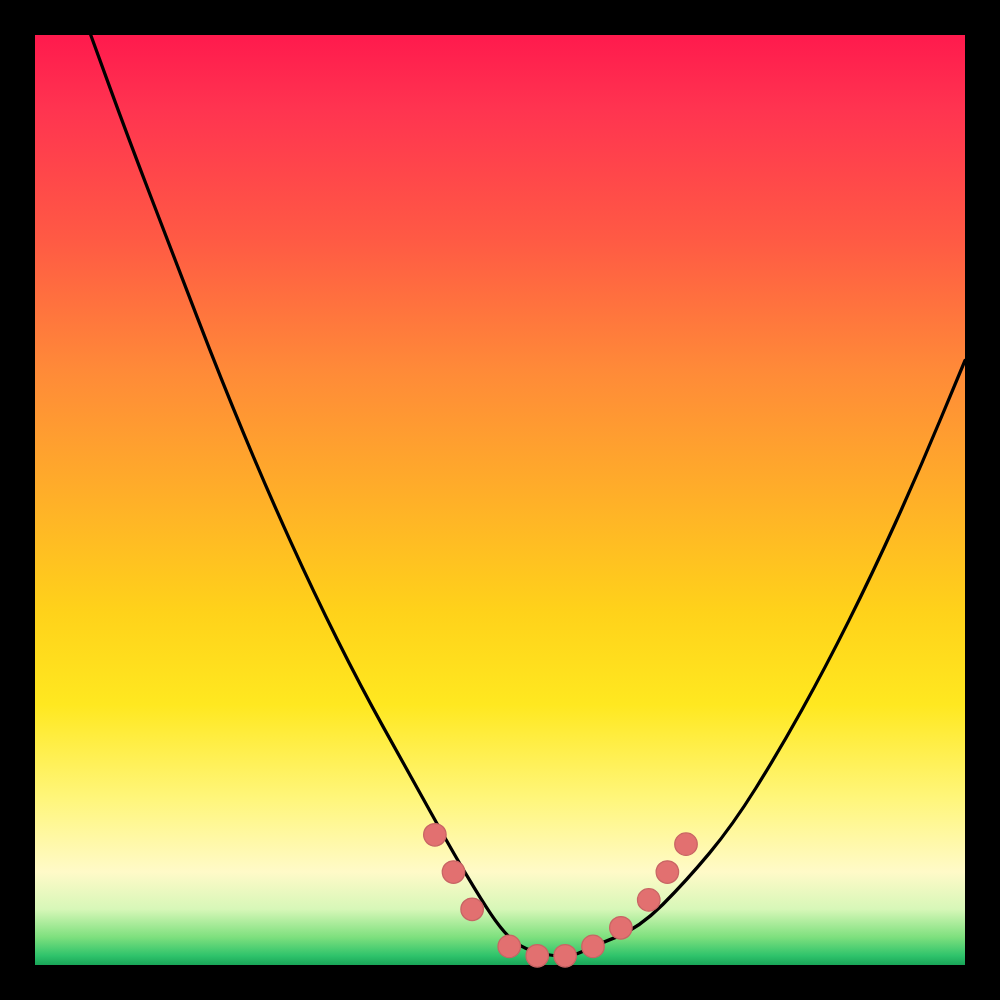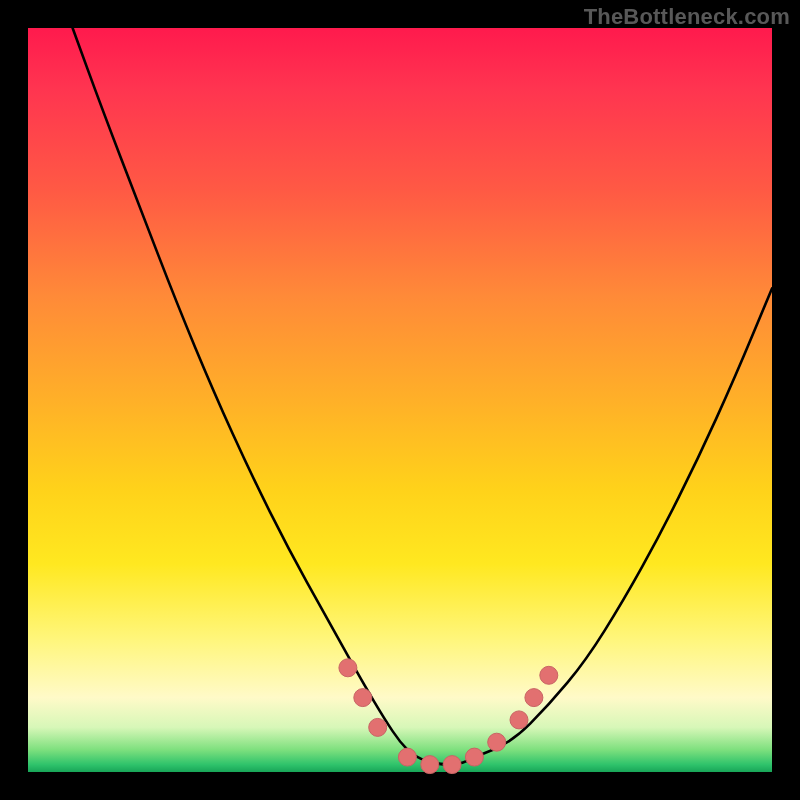--- a/index.html
+++ b/index.html
@@ -79,14 +79,13 @@
         <circle cx="401.8" cy="736.6" r="9" fill="#e27070" stroke="#c86464" stroke-width="1"></circle>
         <circle cx="424.1" cy="736.6" r="9" fill="#e27070" stroke="#c86464" stroke-width="1"></circle>
         <circle cx="446.4" cy="729.1" r="9" fill="#e27070" stroke="#c86464" stroke-width="1"></circle>
         <circle cx="468.7" cy="714.2" r="9" fill="#e27070" stroke="#c86464" stroke-width="1"></circle>
         <circle cx="491.0" cy="691.9" r="9" fill="#e27070" stroke="#c86464" stroke-width="1"></circle>
         <circle cx="505.9" cy="669.6" r="9" fill="#e27070" stroke="#c86464" stroke-width="1"></circle>
         <circle cx="520.8" cy="647.3" r="9" fill="#e27070" stroke="#c86464" stroke-width="1"></circle>
       </g>
   </svg>
 
-  <div class="attribution">TheBottleneck.com</div>
 </div>
 
 </body></html>

